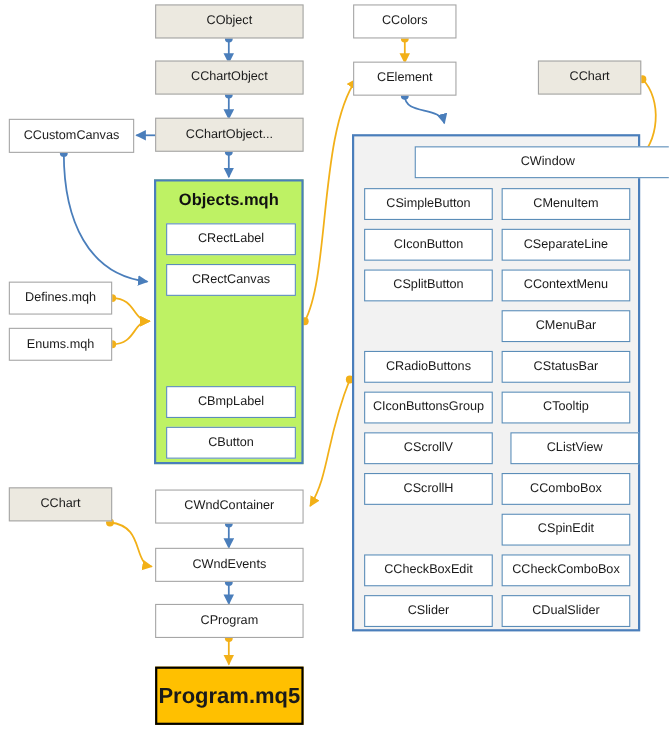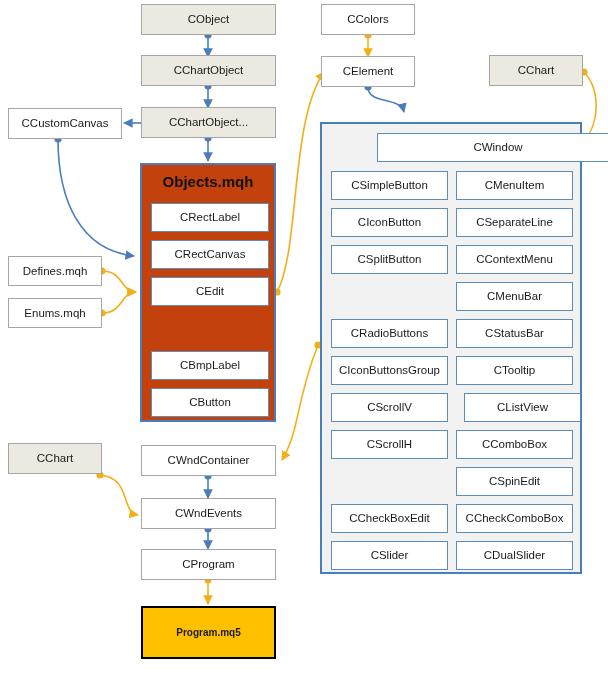--- a/index.html
+++ b/index.html
@@ -11,25 +11,25 @@
         justify-content:center;text-align:center;font-size:11.5px;color:#1a1a1a;
         line-height:1.1;}
   
   .n-grey{background:#ece9e0;border:1px solid #a6a6a6;}
   
   .n-white{background:#ffffff;border:1px solid #a6a6a6;}
   
   .n-blue{background:#ffffff;border:1px solid #5b8db8;}
   
   .n-orange{background:#ffc000;border:2px solid #000000;font-weight:bold;
-            font-size:10px;}
+            font-size:20px;}
 
   
   .group{position:absolute;box-sizing:border-box;border:2px solid #4a7ebb;}
-  #objects-group{background:#c2410c;}
+  #objects-group{background:#bef264;}
   #controls-group{background:#f2f2f2;}
 
   .group-title{position:absolute;left:0;right:0;text-align:center;
                font-weight:bold;font-size:15px;color:#111;}
   svg{position:absolute;left:0;top:0;width:608px;height:678px;
       pointer-events:none;overflow:visible;}
 </style>
 </head>
 <body>
 
@@ -121,23 +121,20 @@
   </div>
 
   <div class="group" id="objects-group" style="left:140px;top:163px;width:136px;height:259px;">
     <div class="group-title" style="top:8px;">Objects.mqh</div>
     <div class="node n-blue" style="left:9px;top:38px;width:118px;height:29px;">
       <span>CRectLabel</span>
     </div>
     <div class="node n-blue" style="left:9px;top:75px;width:118px;height:29px;">
       <span>CRectCanvas</span>
     </div>
-    <div class="node n-blue" style="left:9px;top:112px;width:118px;height:29px;">
-      <span>CEdit</span>
-    </div>
     <div class="node n-blue" style="left:9px;top:186px;width:118px;height:29px;">
       <span>CBmpLabel</span>
     </div>
     <div class="node n-blue" style="left:9px;top:223px;width:118px;height:29px;">
       <span>CButton</span>
     </div>
   </div>
 
   <div class="node n-white" style="left:321px;top:4px;width:94px;height:31px;">
     <span>CColors</span>

